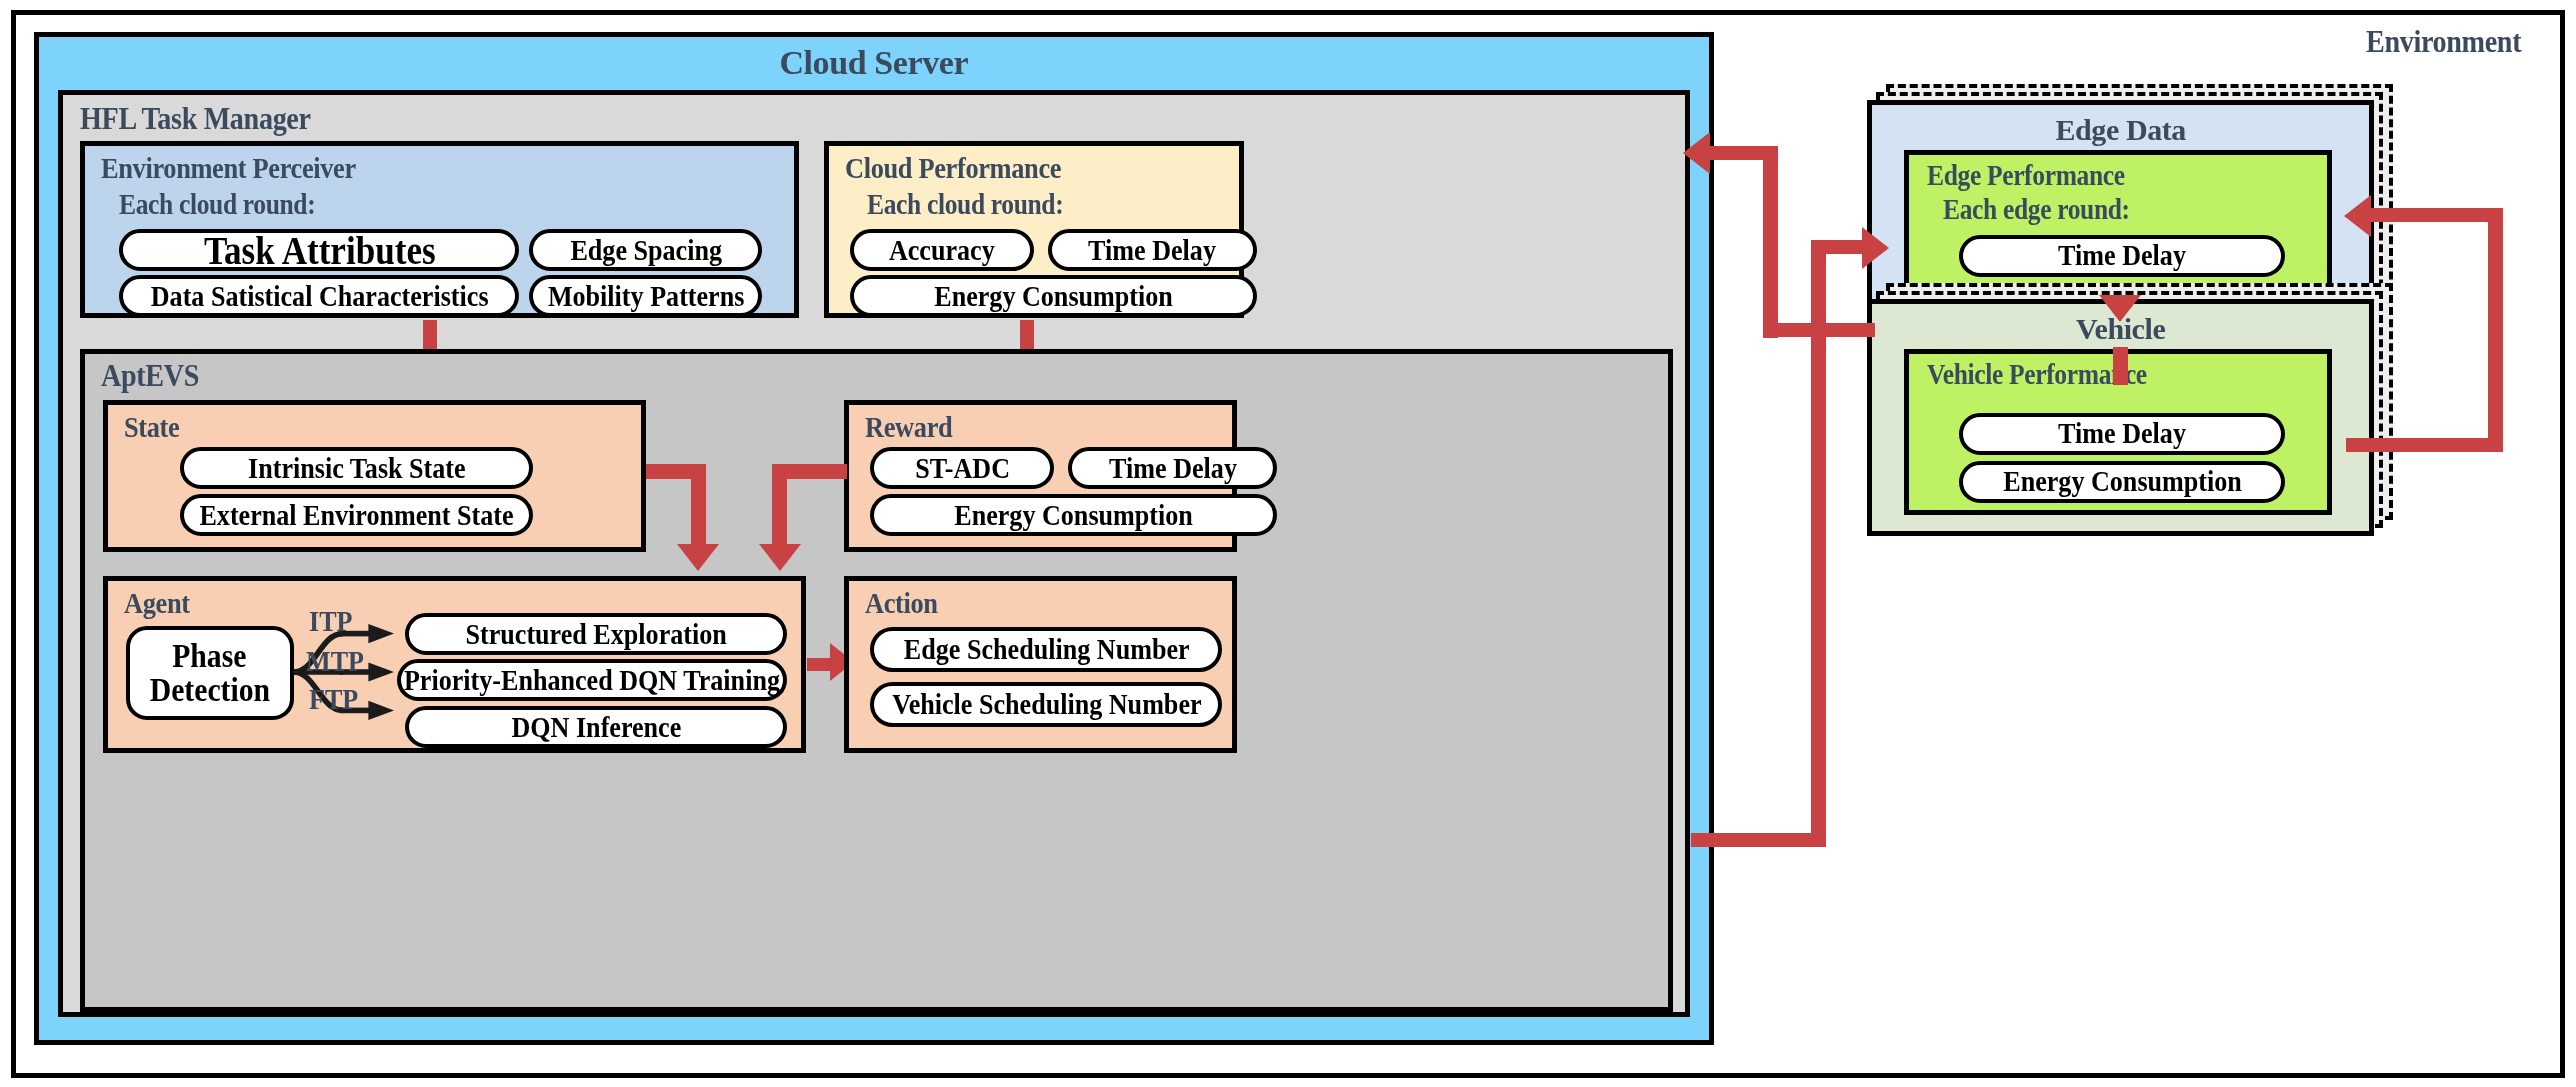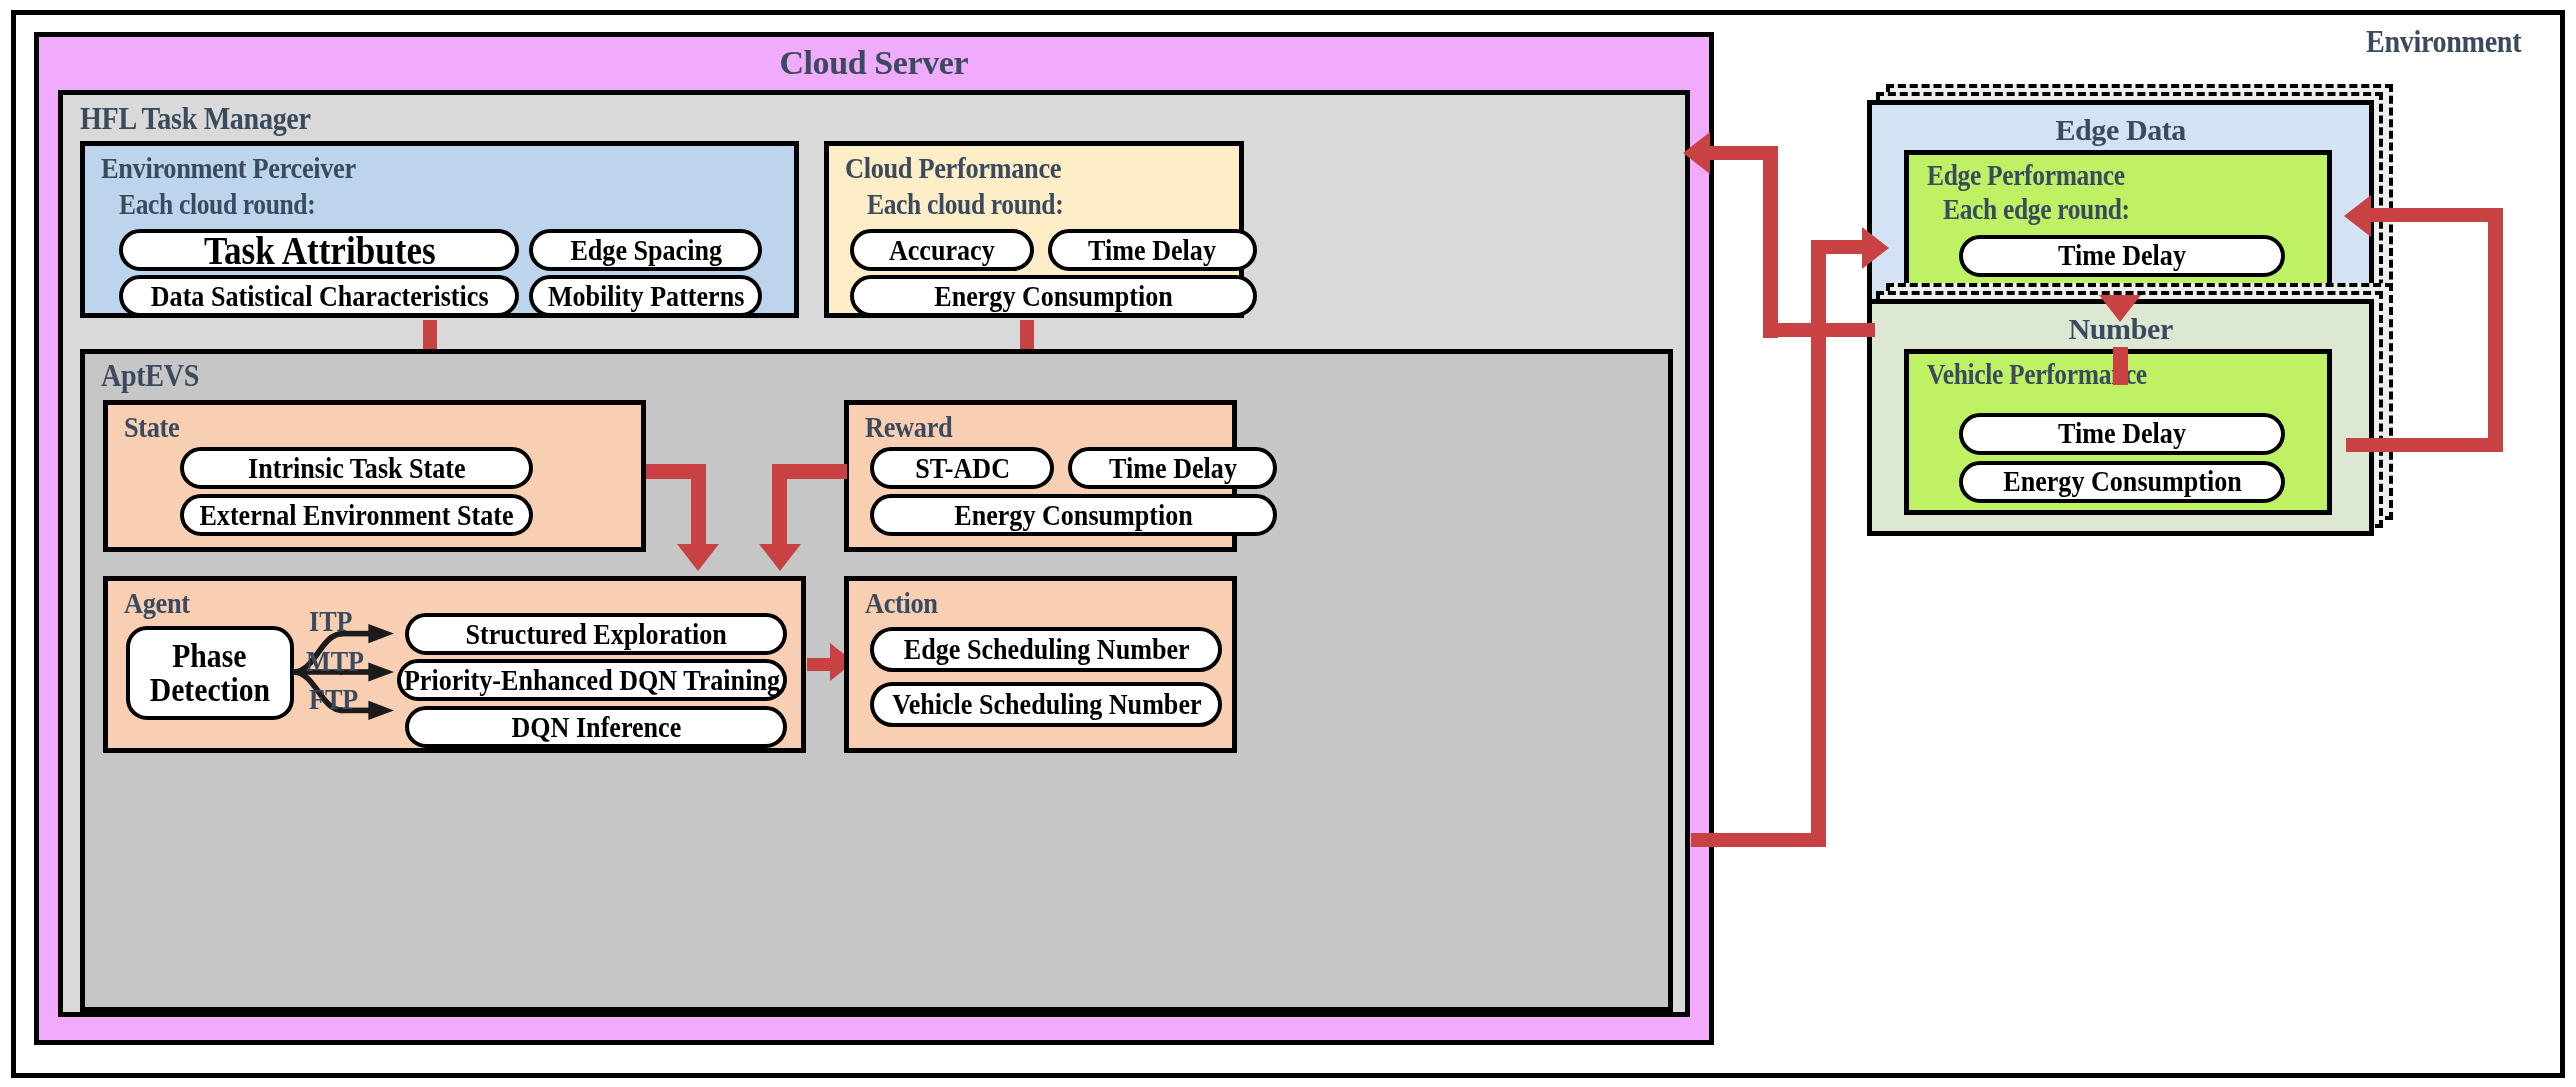--- a/index.html
+++ b/index.html
@@ -52,21 +52,21 @@
     background: #ffffff; border: 5.6px solid #000000;
   }
   #environment-label {
     position: absolute; right: 17.6px; top: 8px;
     font-size: 32px;
   }
 
   #cloud-server {
     position: absolute; left: 17.6px; top: 17.6px;
     width: 1680px; height: 1013px;
-    background: #f0abfc; border: 5.6px solid #000000;
+    background: #7dd3fc; border: 5.6px solid #000000;
   }
   #cloud-server-title {
     position: absolute; left: 0; top: 6.4px; width: 100%;
     font-size: 34px;
   }
 
   #hfl-task-manager {
     position: absolute; left: 19px; top: 53px;
     width: 1632px; height: 927px;
     background: #d9d9d9; border: 5.6px solid #000000;
@@ -274,21 +274,21 @@
       </div>
       <div class="pill" style="left:50px;top:128px;width:326px;height:42px;font-size:29px;">
         <span>Energy Consumption</span>
       </div>
     </div>
   </div>
 
   <div class="stack-shadow" style="left:1870px;top:268px;width:507px;height:237px;"></div>
   <div class="stack-shadow" style="left:1860px;top:276px;width:507px;height:237px;"></div>
   <div class="stack-main" id="vehicle" style="left:1851px;top:284px;width:507px;height:237px;background:#dde8d3;">
-    <div class="stack-title hdr-c">Number</div>
+    <div class="stack-title hdr-c">Vehicle</div>
 
     <div class="inner-perf" style="left:32px;top:45px;width:428px;height:166px;">
       <div class="inner-perf-title hdr">Vehicle Performance</div>
       <div class="pill" style="left:50px;top:59px;width:326px;height:42px;font-size:29px;">
         <span>Time Delay</span>
       </div>
       <div class="pill" style="left:50px;top:107px;width:326px;height:42px;font-size:29px;">
         <span>Energy Consumption</span>
       </div>
     </div>

